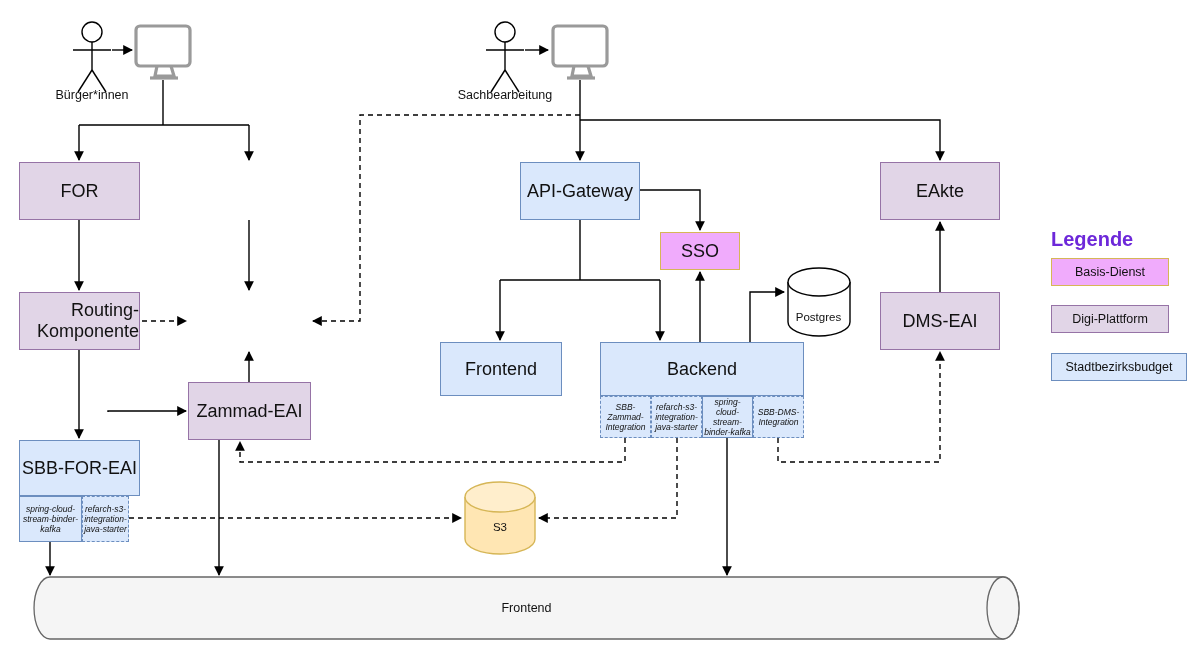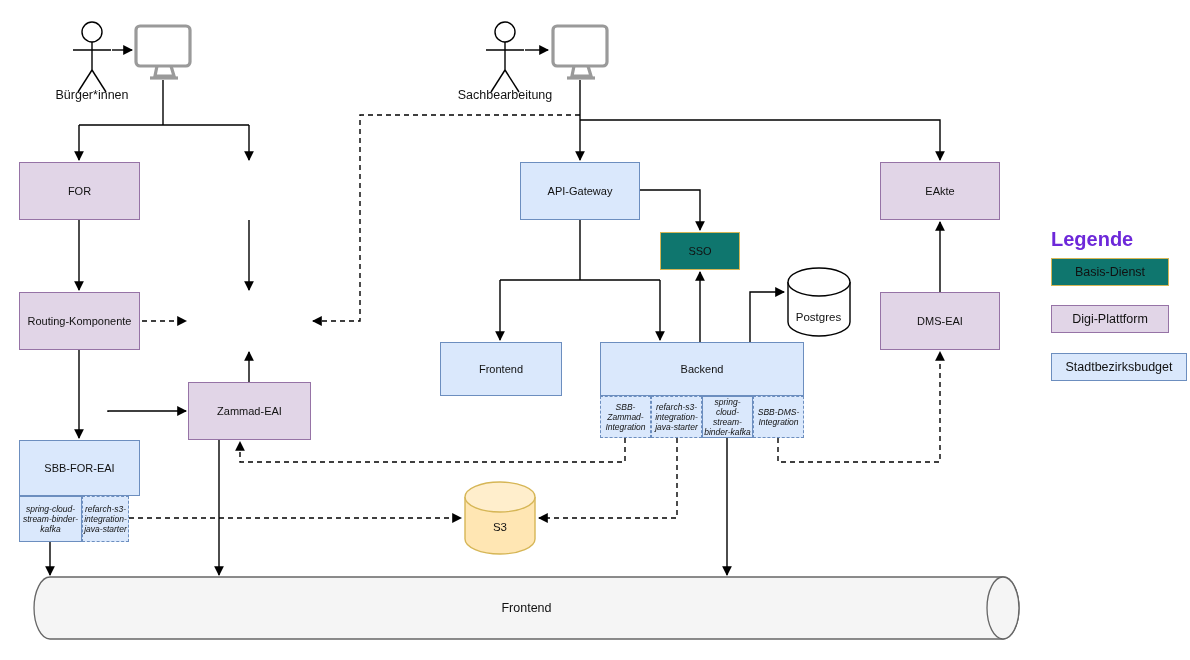--- a/index.html
+++ b/index.html
@@ -1,21 +1,21 @@
 <!DOCTYPE html>
 <html><head>
 <meta charset="utf-8">
 <style>
   html,body{margin:0;padding:0;background:#ffffff;}
   body{font-family:"Liberation Sans",sans-serif;}
   #canvas{position:relative;width:1190px;height:660px;background:#ffffff;overflow:hidden;padding-left:35px;}
-  .node{position:absolute;box-sizing:border-box;display:flex;align-items:center;justify-content:center;text-align:right;font-size:11px;color:#111111;line-height:1.15;}
+  .node{position:absolute;box-sizing:border-box;display:flex;align-items:center;justify-content:center;text-align:right;font-size:18px;color:#111111;line-height:1.15;}
   .purple{background:#e1d5e7;border:1px solid #9673a6;}
   .blue{background:#dae8fc;border:1px solid #6c8ebf;}
-  .yellow{background:#0f766e;border:1px solid #d6b656;}
+  .yellow{background:#f0abfc;border:1px solid #d6b656;}
   .sub{position:absolute;box-sizing:border-box;display:flex;align-items:center;justify-content:center;text-align:center;font-size:8.5px;color:#111;line-height:1.18;padding:1px;font-style:italic;}
   .sub.solid{background:#dae8fc;border:1px solid #6c8ebf;}
   .sub.dashed{background:#dae8fc;border:1px dashed #6c8ebf;}
   .legend-title{position:absolute;font-size:20px;font-weight:bold;color:#6d28d9;}
   .legend-box{position:absolute;box-sizing:border-box;display:flex;align-items:center;justify-content:center;font-size:12.5px;color:#111;}
   .actor-label{position:absolute;font-size:12.5px;color:#111;text-align:center;white-space:nowrap;}
   svg.layer{position:absolute;left:0;top:0;width:1190px;height:660px;pointer-events:none;}
   .cyl-label{position:absolute;font-size:11.5px;color:#111;text-align:center;}
   .ebus-label{position:absolute;font-size:12.5px;color:#111;text-align:center;}
 </style>

